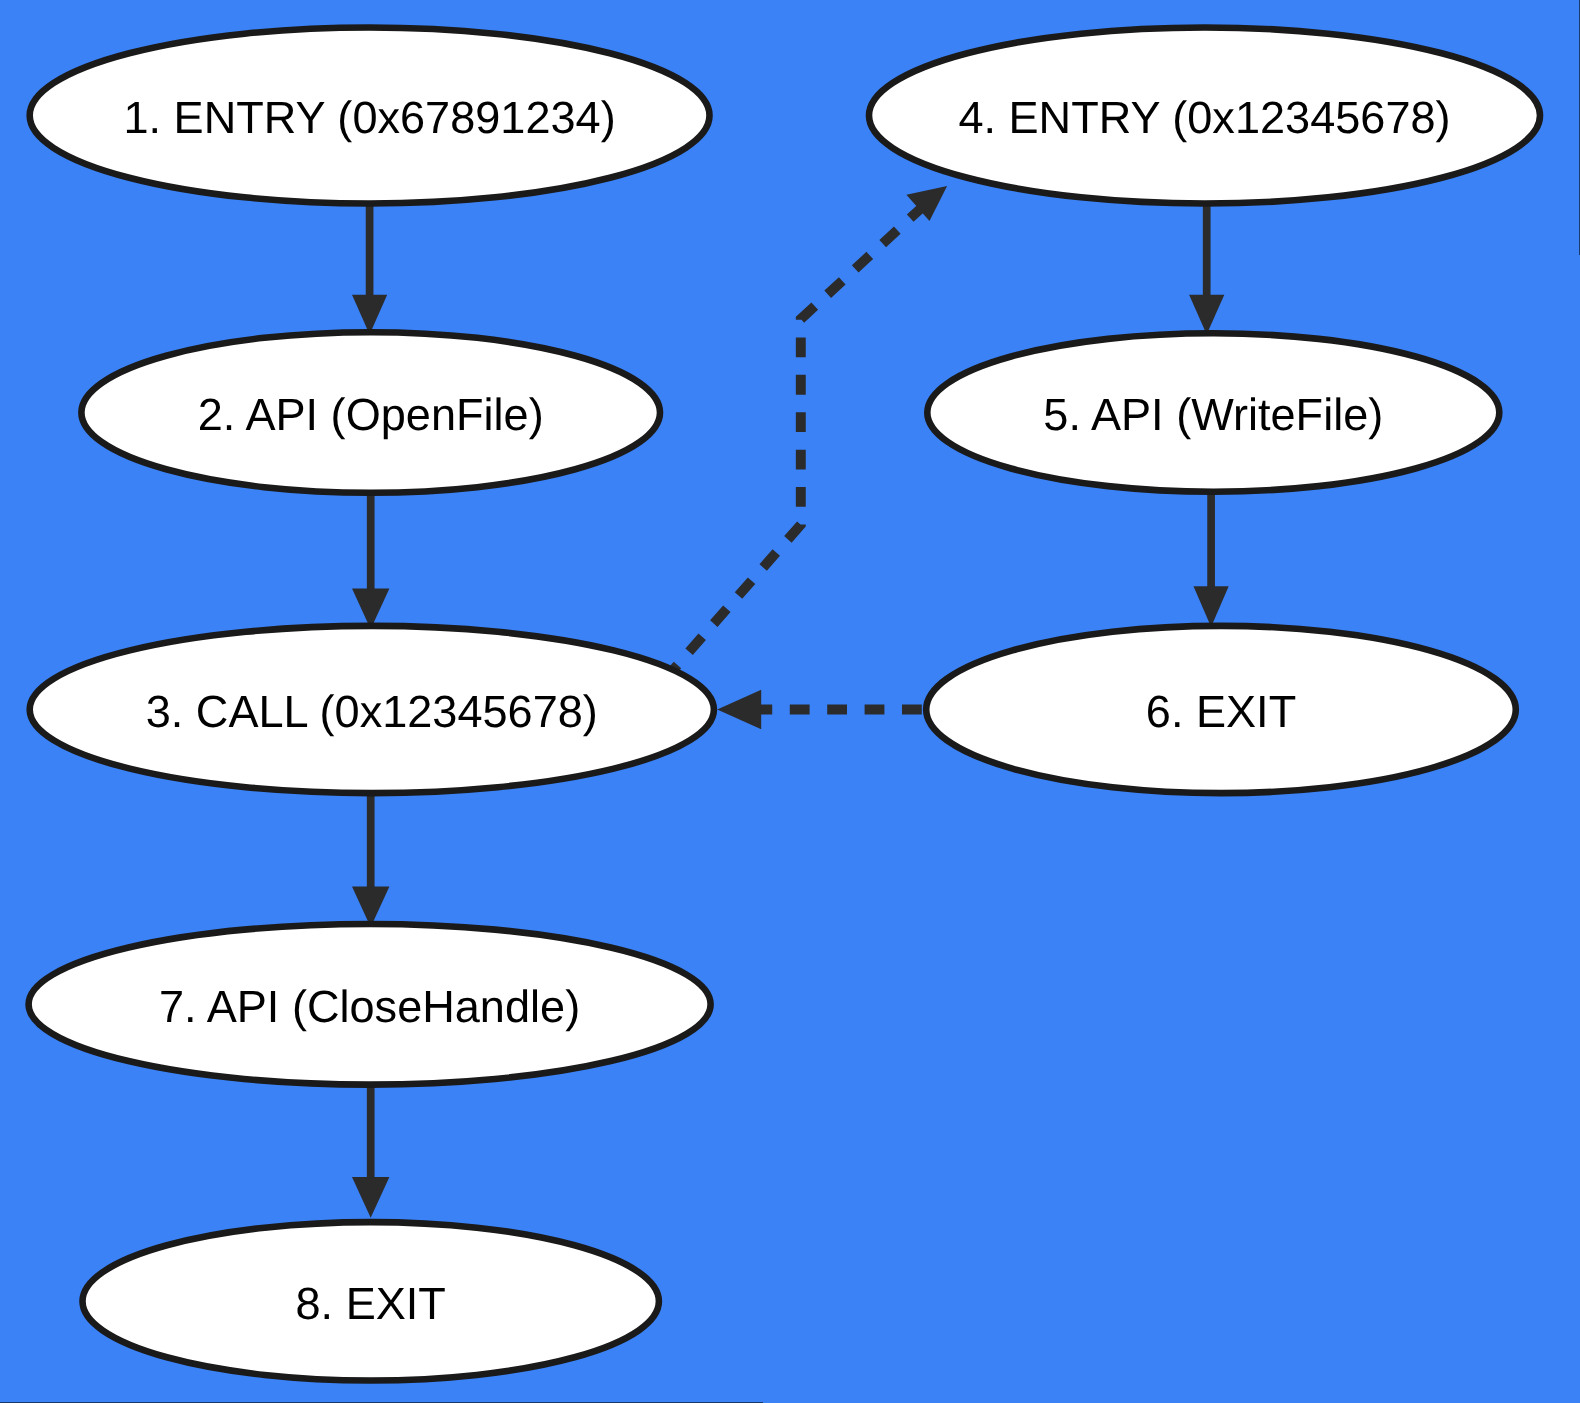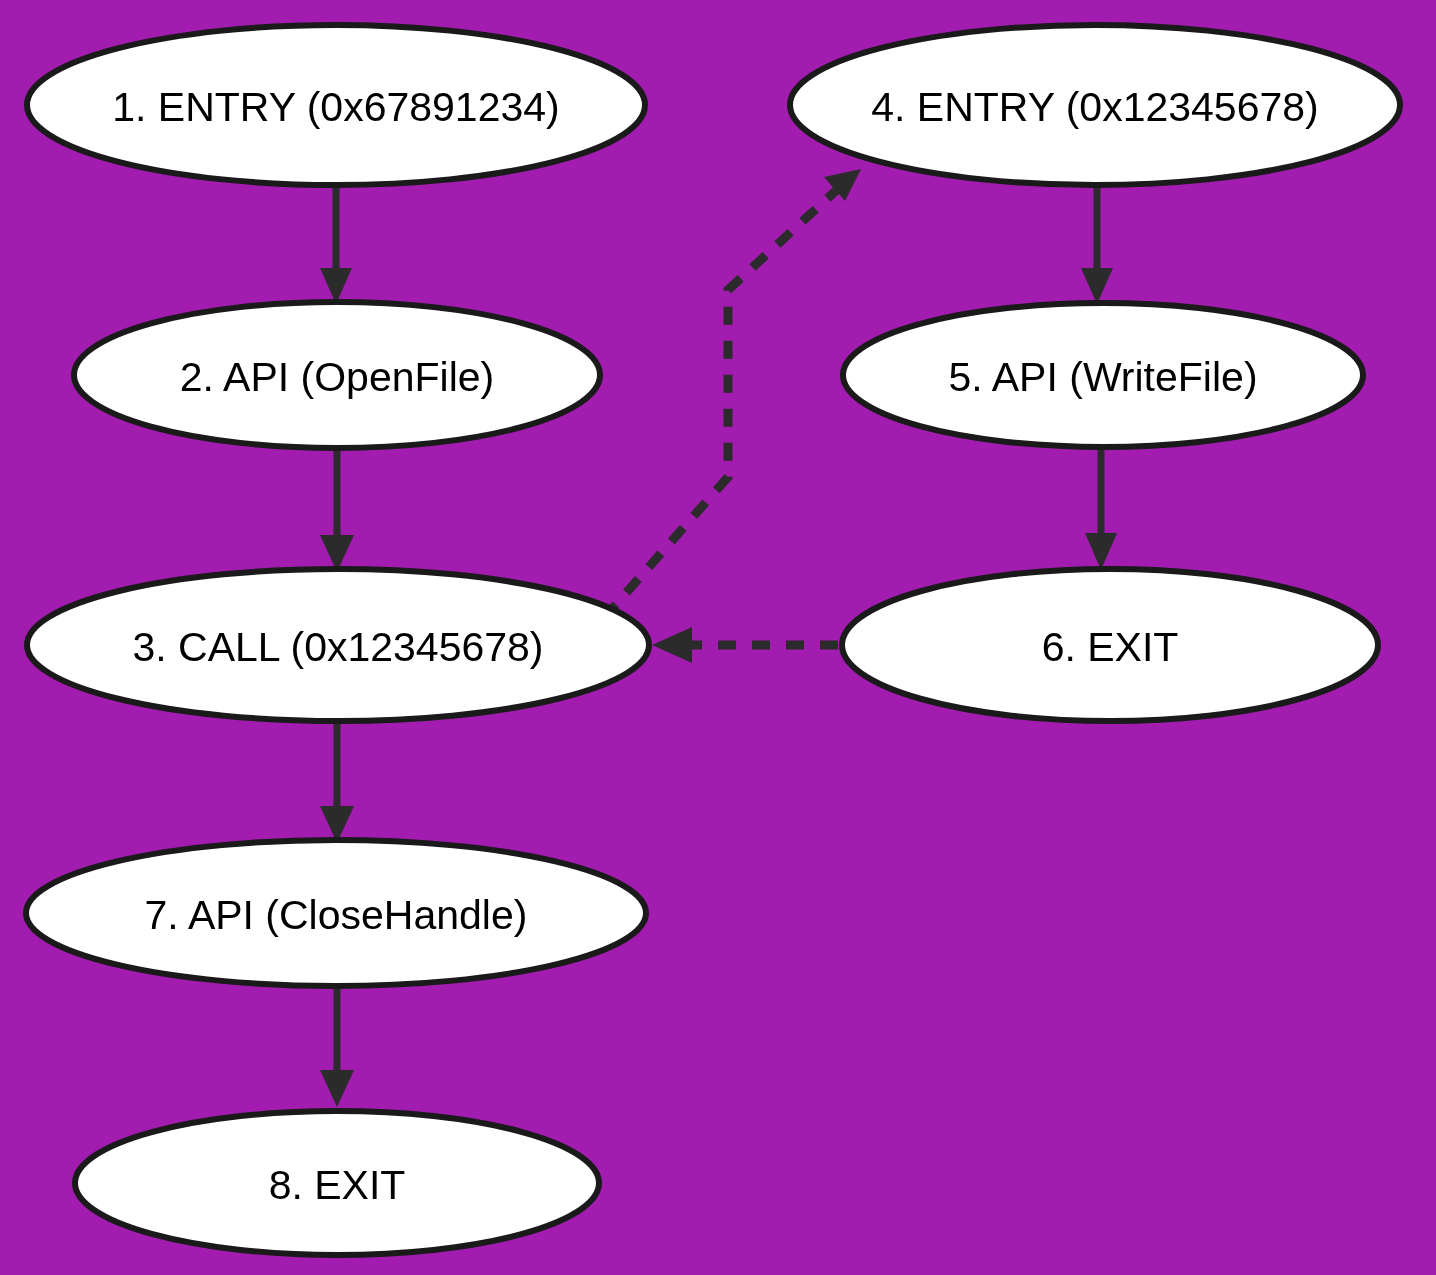--- a/index.html
+++ b/index.html
@@ -4,21 +4,21 @@
 <style>
   html, body {
     margin: 0;
     padding: 0;
     background: #000000;
   }
   #canvas {
     position: relative;
     width: 1436px;
     height: 1275px;
-    background: #a21caf;
+    background: #3b82f6;
     overflow: hidden;
     font-family: "Liberation Sans", sans-serif;
   }
   #graph-svg {
     position: absolute;
     top: 0;
     left: 0;
     width: 1436px;
     height: 1275px;
   }

